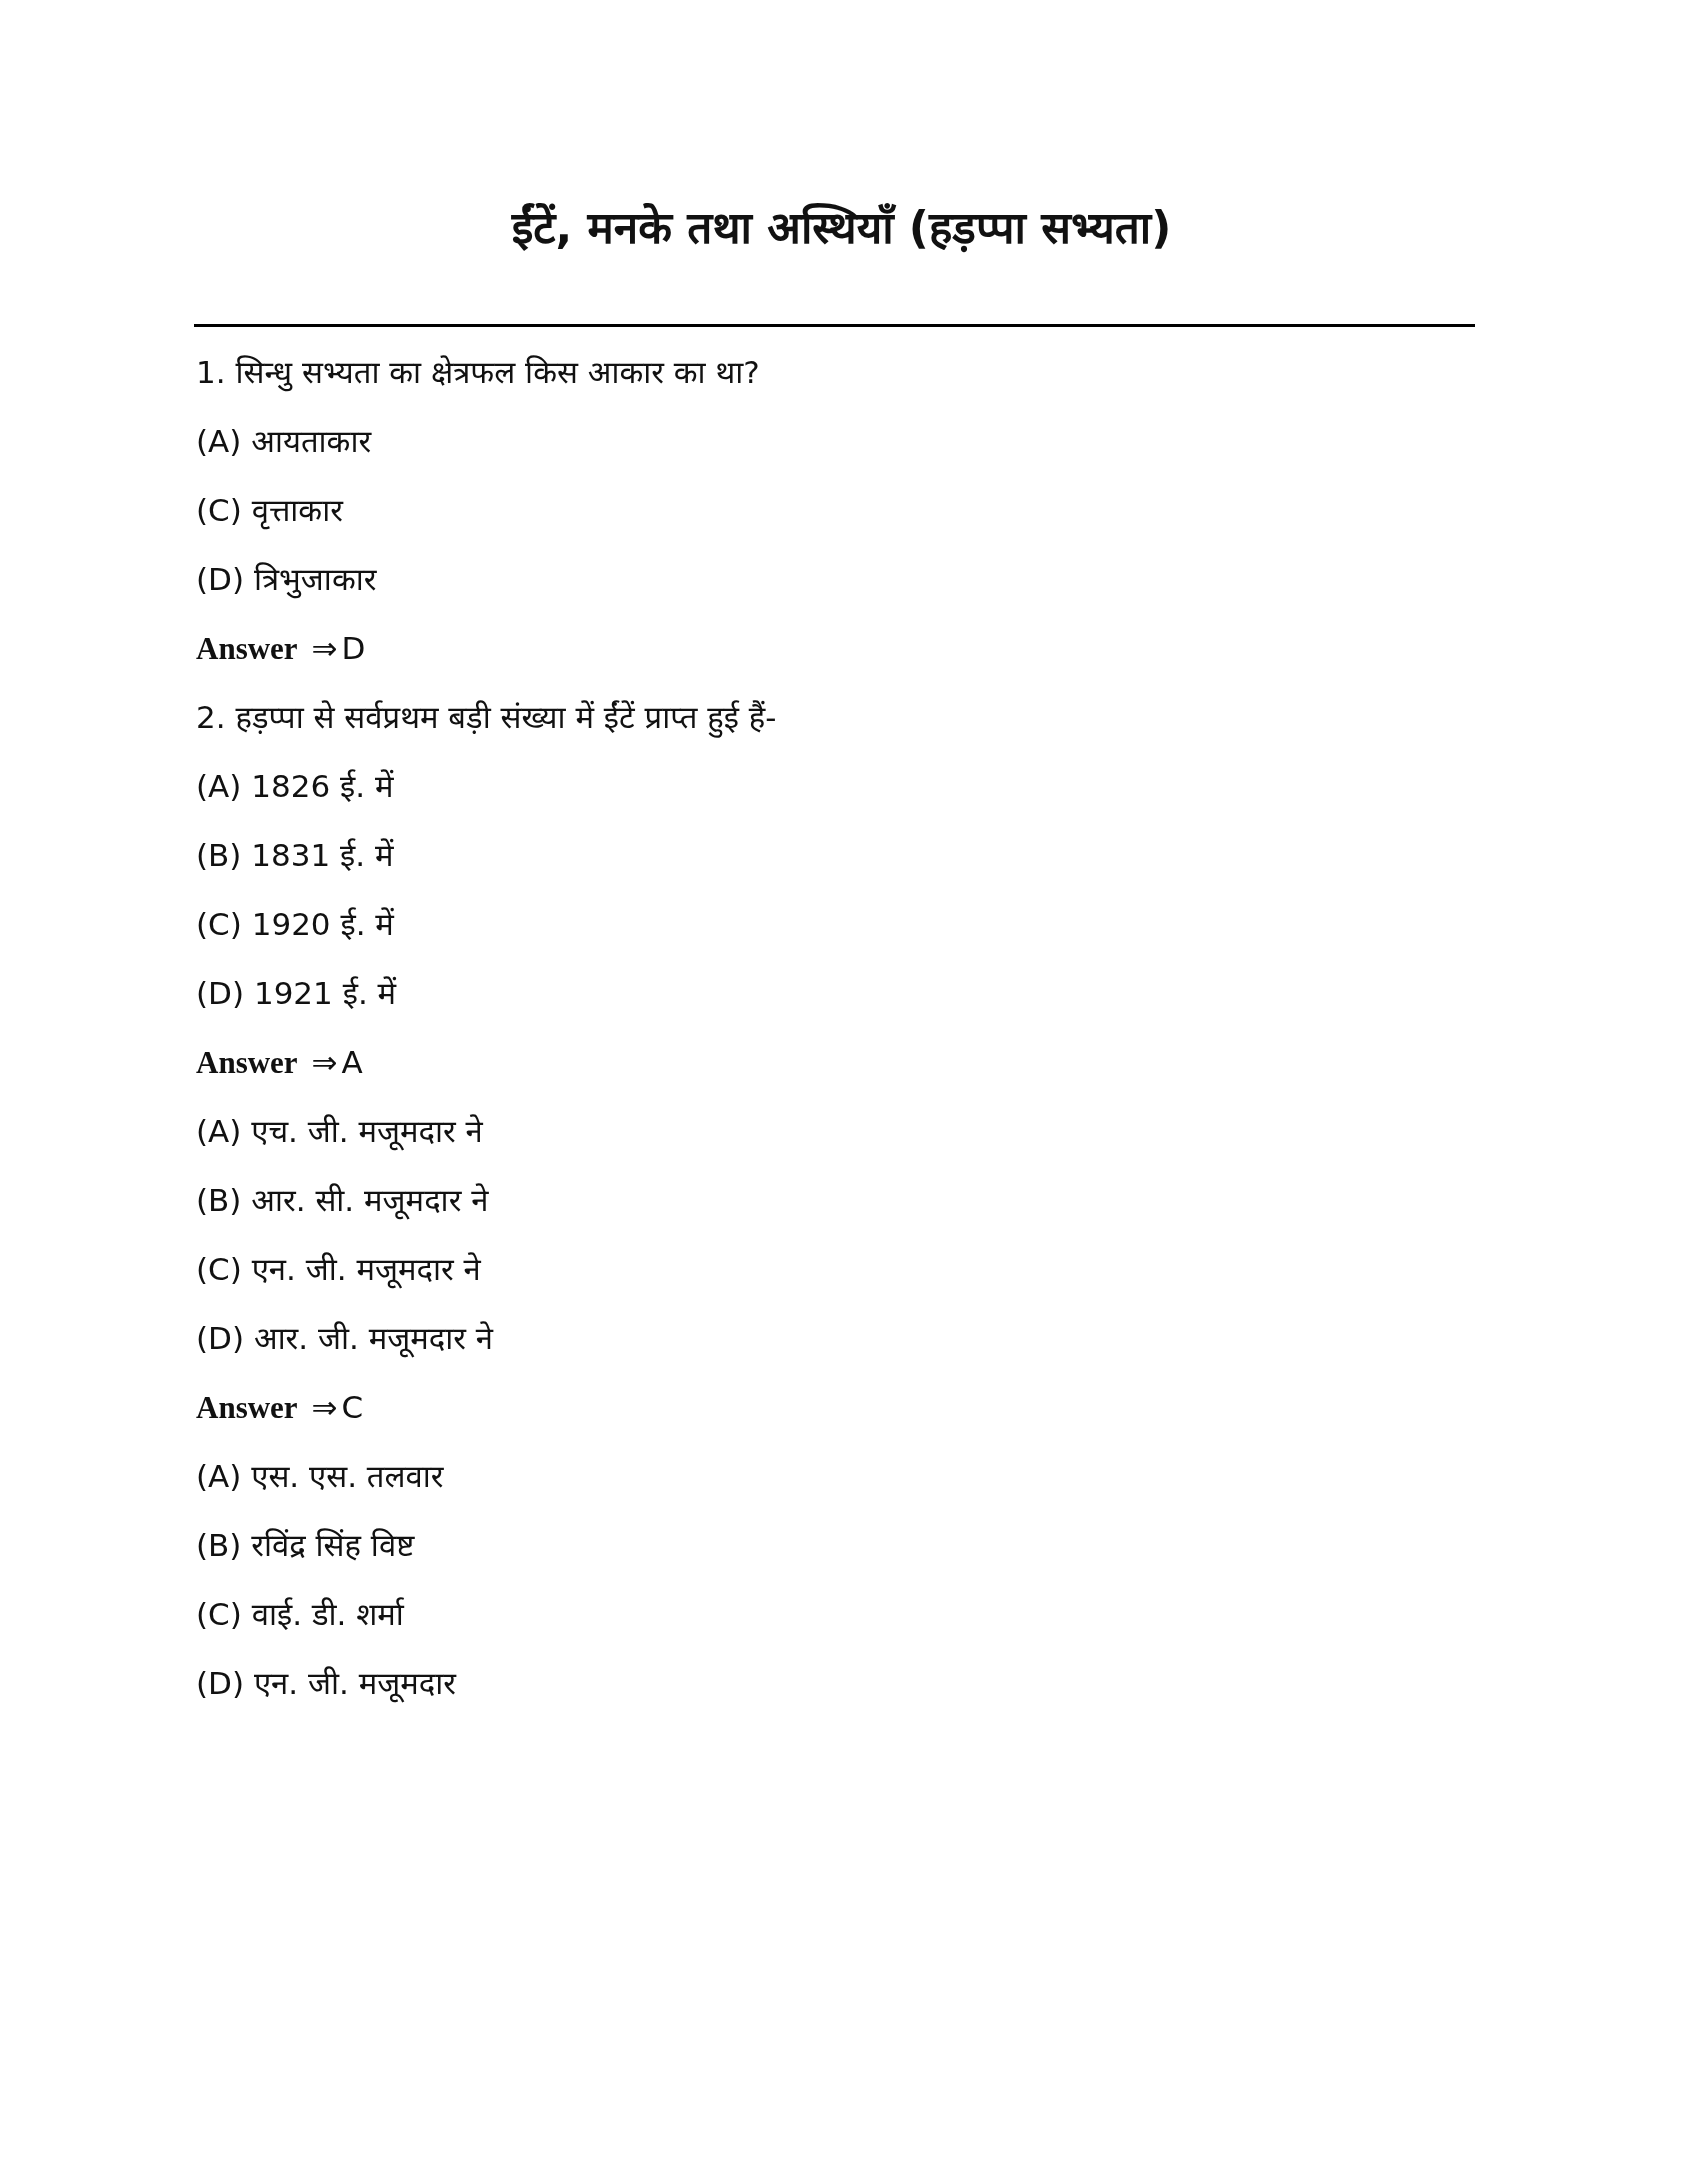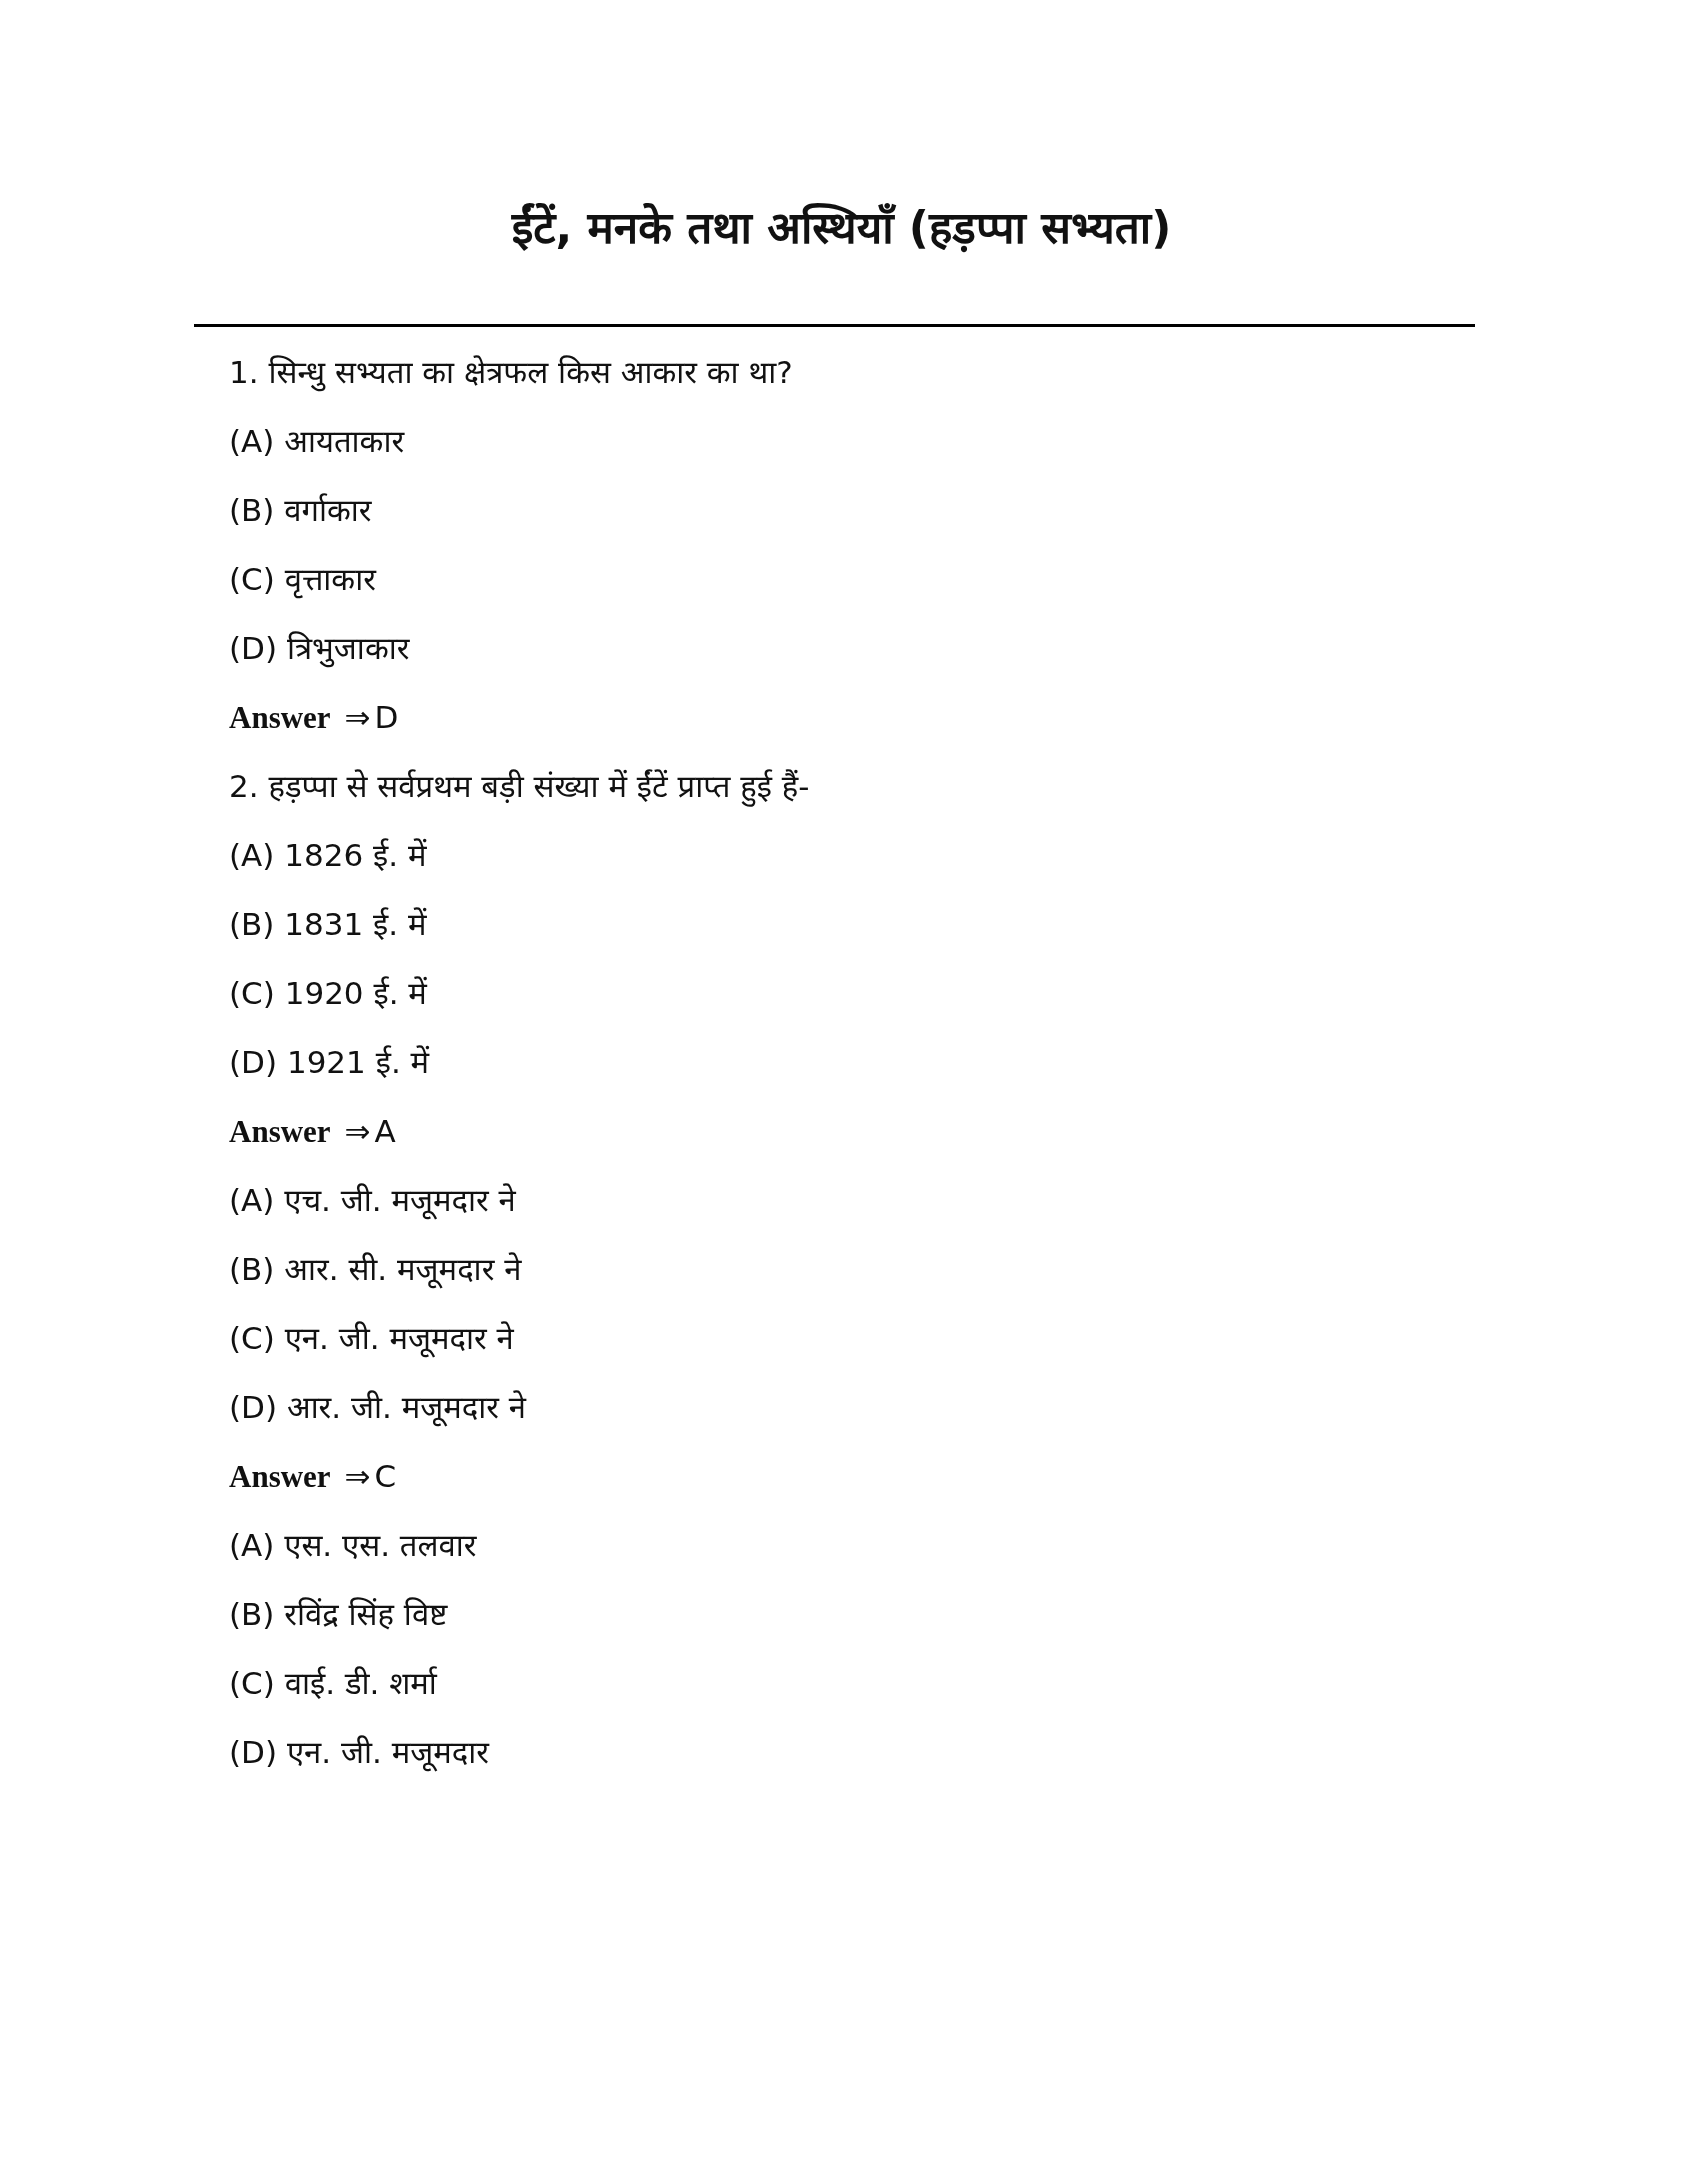--- a/index.html
+++ b/index.html
@@ -14,36 +14,35 @@
       margin: 0;
     }
     .rule {
       position: absolute; top: 324px; left: 194px; width: 1281px; height: 3px;
       background: #000000;
     }
     .qa {
       position: absolute; top: 347px; left: 196px; width: 1287px;
     }
     .line {
-      height: 69px; line-height: 50px; font-size: 31px; white-space: nowrap; margin-left: 33px;
+      height: 69px; line-height: 50px; font-size: 31px; white-space: nowrap;
     }
     .answer-label { font-weight: bold; font-family: Liberation Serif, serif; }
     .arrow { margin-left: 14px; margin-right: 4px; }
   </style>
 </head>
 <body>
 
 <h1 class="page-title">ईंटें, मनके तथा अस्थियाँ (हड़प्पा सभ्यता)</h1>
 <div class="rule"></div>
 
 <div class="qa">
 
   <div class="line">1. सिन्धु सभ्यता का क्षेत्रफल किस आकार का था?</div>
   <div class="line">(A) आयताकार</div>
-  <div class="line">(B) वर्गाकार</div>
   <div class="line">(C) वृत्ताकार</div>
   <div class="line">(D) त्रिभुजाकार</div>
   <div class="line">
     <span class="answer-label">Answer</span><span class="arrow">⇒</span><span>D</span>
   </div>
 
   <div class="line">2.  हड़प्पा से सर्वप्रथम बड़ी संख्या में ईंटें प्राप्त हुई हैं-</div>
   <div class="line">(A) 1826 ई. में</div>
   <div class="line">(B) 1831 ई. में</div>
   <div class="line">(C) 1920 ई. में</div>

